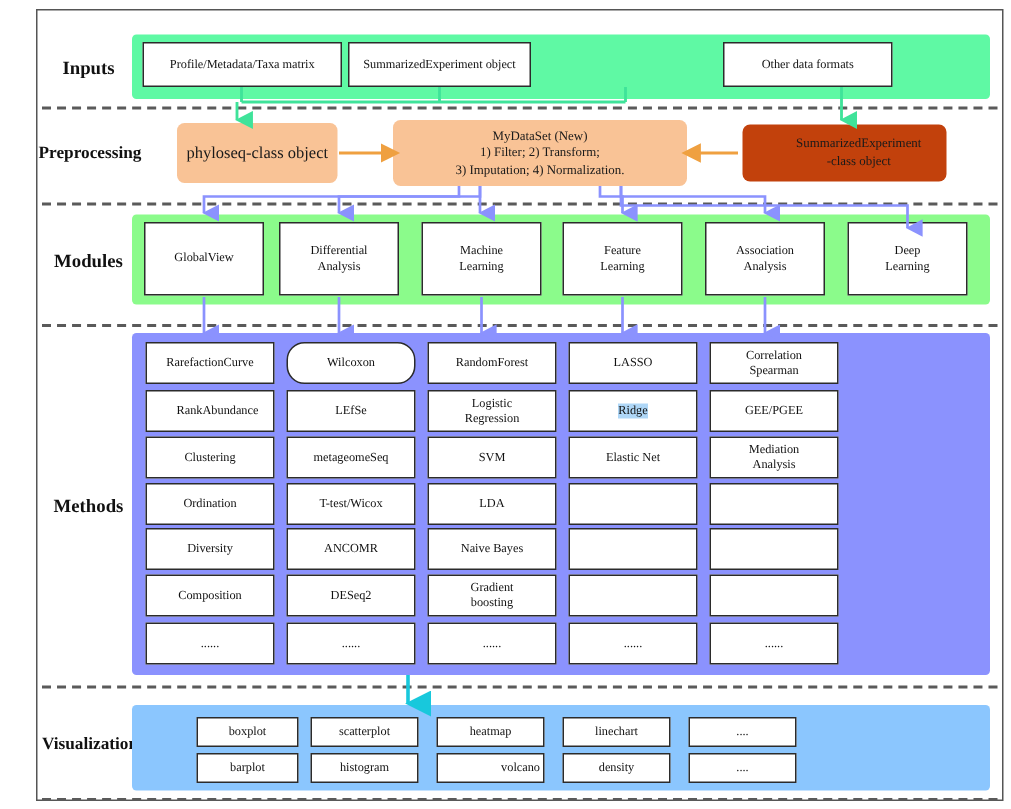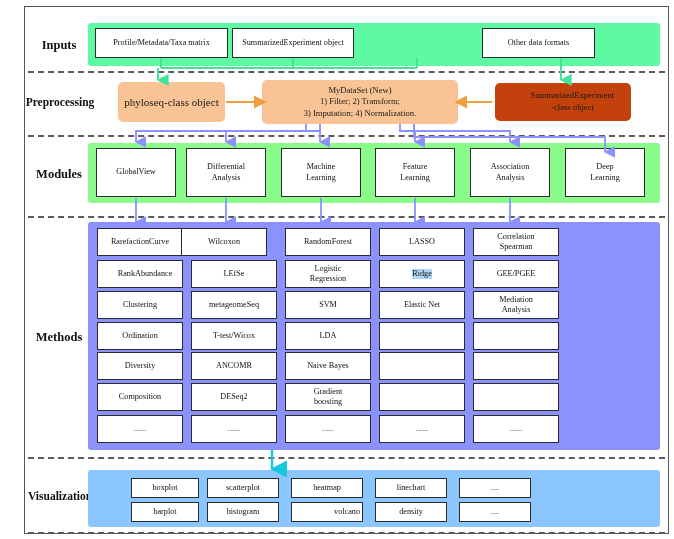--- a/index.html
+++ b/index.html
@@ -130,21 +130,21 @@
       </div>
       <div class="box" style="left: 97px; top: 352px; width: 86px; height: 28px; flex-direction: column;">
         <span>Diversity</span>
       </div>
       <div class="box" style="left: 97px; top: 383px; width: 86px; height: 28px; flex-direction: column;">
         <span>Composition</span>
       </div>
       <div class="box" style="left: 97px; top: 415px; width: 86px; height: 28px; flex-direction: column;">
         <span>......</span>
       </div>
-      <div class="box" style="left: 181px; top: 228px; width: 86px; height: 28px; flex-direction: column;">
+      <div class="box" style="left: 191px; top: 228px; width: 86px; height: 28px; flex-direction: column; border-radius: 12px;">
         <span>Wilcoxon</span>
       </div>
       <div class="box" style="left: 191px; top: 260px; width: 86px; height: 28px; flex-direction: column;">
         <span>LEfSe</span>
       </div>
       <div class="box" style="left: 191px; top: 291px; width: 86px; height: 28px; flex-direction: column;">
         <span>metageomeSeq</span>
       </div>
       <div class="box" style="left: 191px; top: 322px; width: 86px; height: 28px; flex-direction: column;">
         <span>T-test/Wicox</span>

